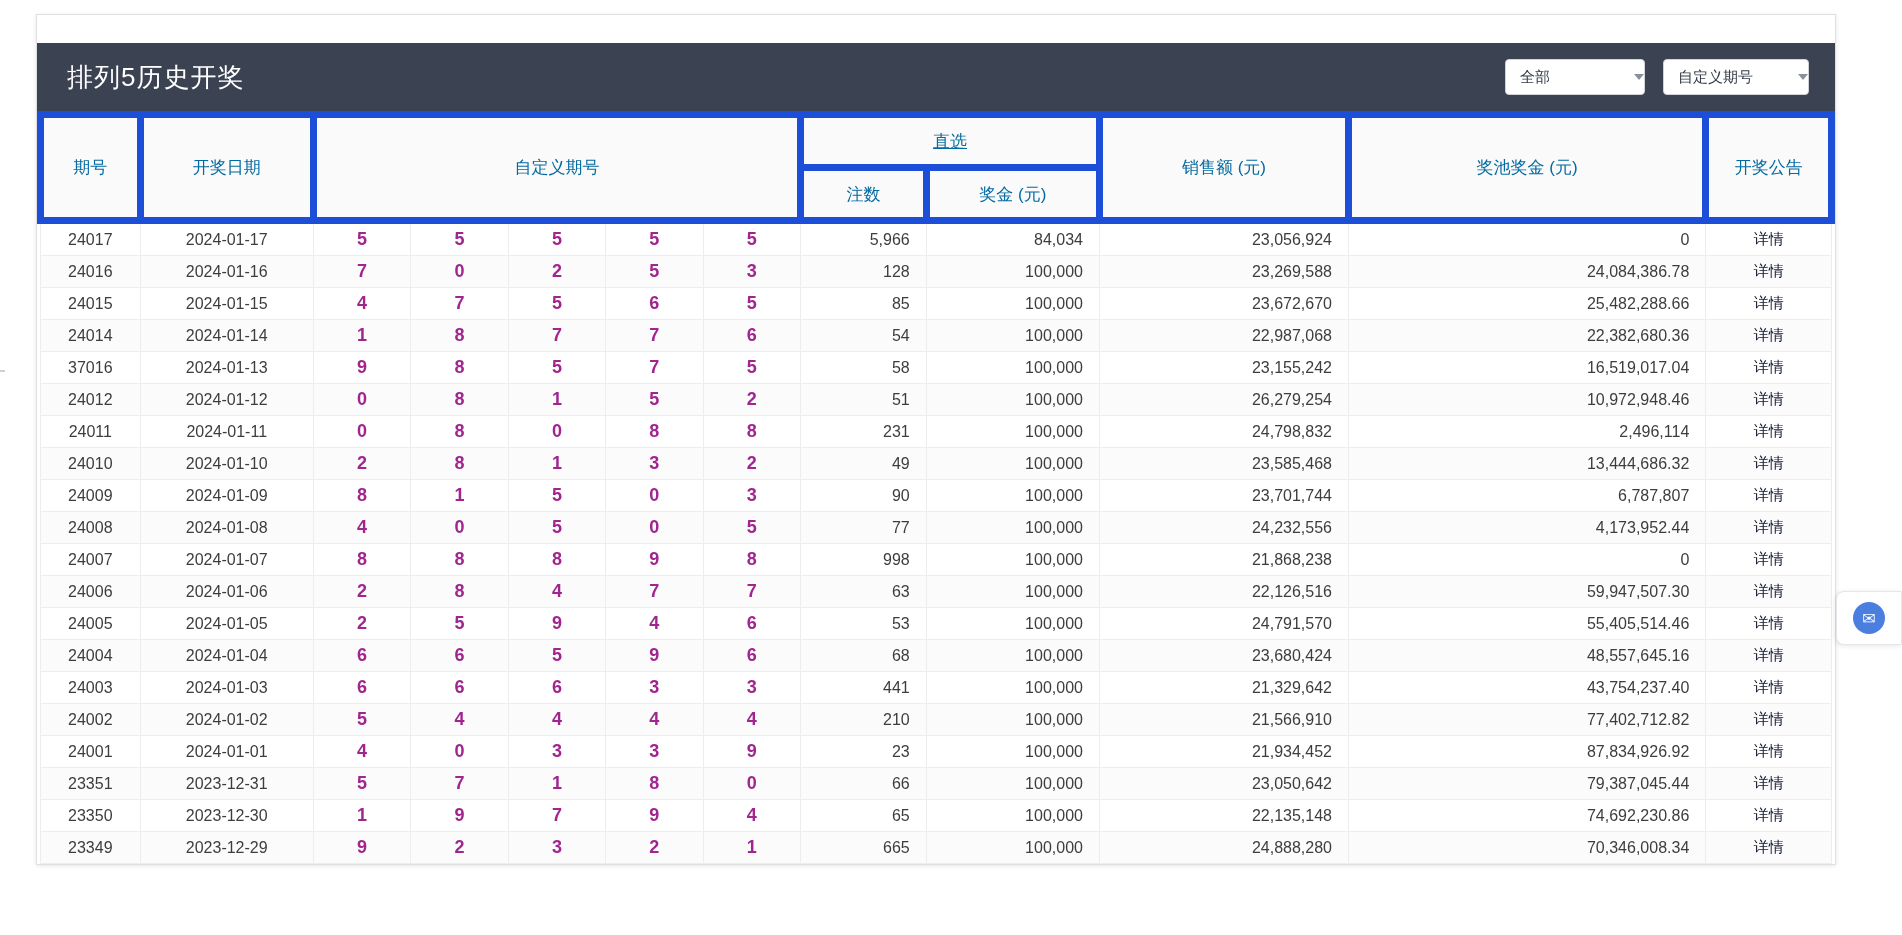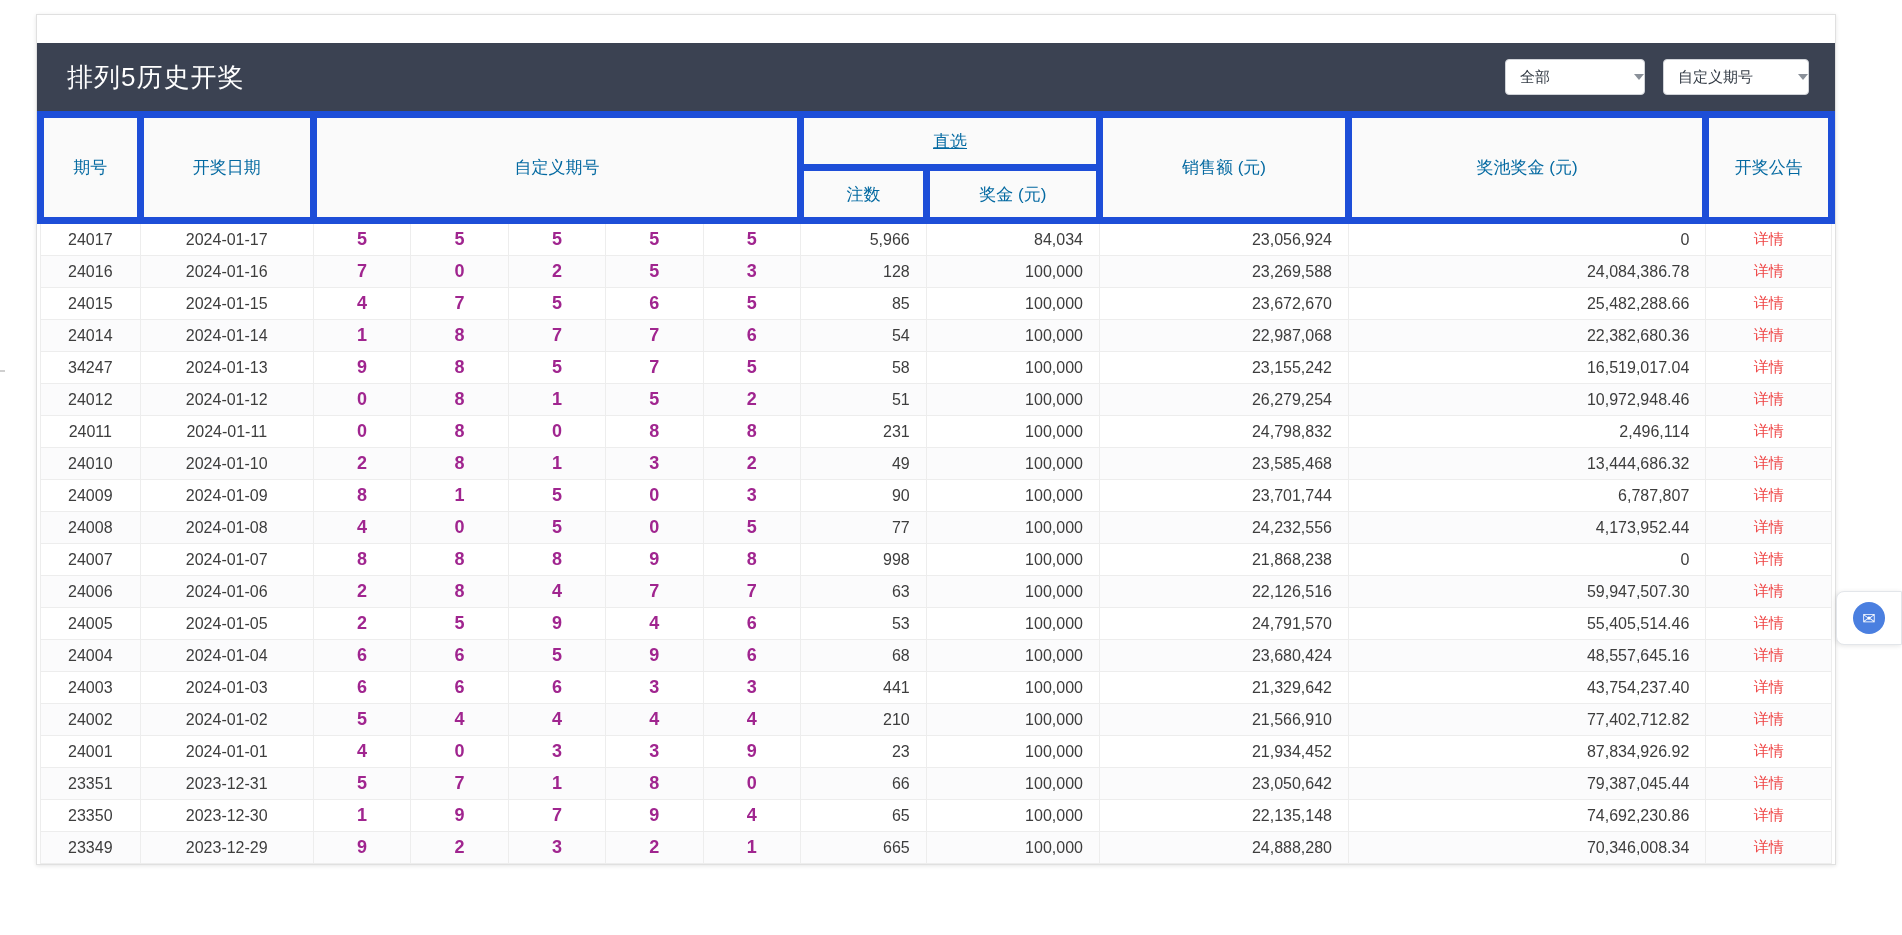--- a/index.html
+++ b/index.html
@@ -105,21 +105,21 @@
   tbody tr:nth-child(even) td { background: #fbfbfc; }
   tbody tr:nth-child(odd) td { background: #ffffff; }
   td.num {
     color: #a0258f;
     font-weight: bold;
     font-size: 18px;
     text-align: center;
   }
   td.right { text-align: right; padding-right: 16px; }
   td.detail a {
-    color: #ef4444;
+    color: #0f172a;
     text-decoration: none;
     font-size: 15px;
   }
   .chat-bubble {
     position: absolute;
     right: 0px;
     top: 591px;
     width: 64px;
     height: 52px;
     background: #ffffff;
@@ -253,21 +253,21 @@
             <td class="num">7</td>
             <td class="num">7</td>
             <td class="num">6</td>
             <td class="right">54</td>
             <td class="right">100,000</td>
             <td class="right">22,987,068</td>
             <td class="right">22,382,680.36</td>
             <td class="detail"><a href="#">详情</a></td>
           </tr>
           <tr>
-            <td>34247</td>
+            <td>37016</td>
             <td>2024-01-13</td>
             <td class="num">9</td>
             <td class="num">8</td>
             <td class="num">5</td>
             <td class="num">7</td>
             <td class="num">5</td>
             <td class="right">58</td>
             <td class="right">100,000</td>
             <td class="right">23,155,242</td>
             <td class="right">16,519,017.04</td>

